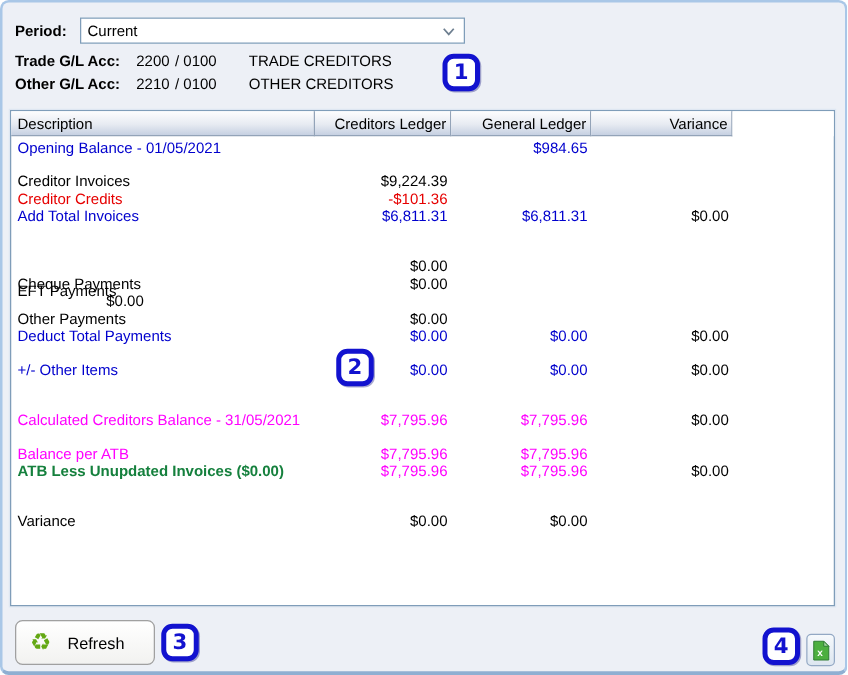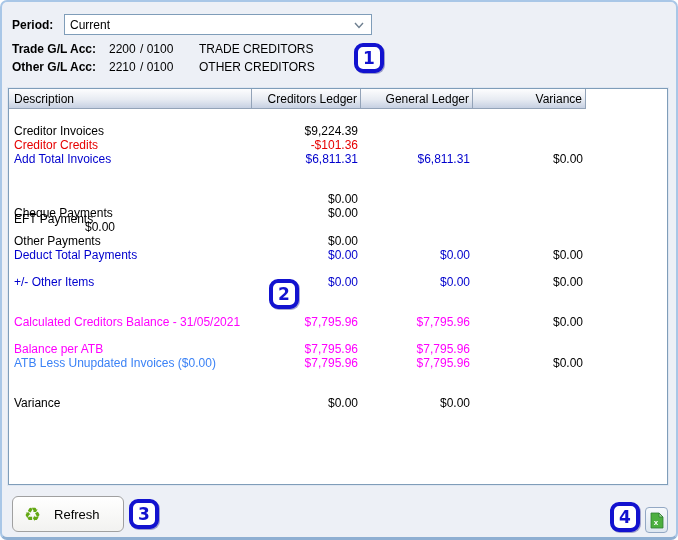--- a/index.html
+++ b/index.html
@@ -115,20 +115,26 @@
 
   <div class="grid">
     <div class="g-header">
       <div class="hcell desc">Description</div>
       <div class="hcell num c1">Creditors Ledger</div>
       <div class="hcell num c2">General Ledger</div>
       <div class="hcell num c3">Variance</div>
       <div class="hfill"></div>
     </div>
     <div class="g-body">
+        <div class="t-row">
+          <div class="cell desc" style="color: rgb(0, 0, 205);">Opening Balance - 01/05/2021</div>
+          <div class="cell num c1" style="color: rgb(0, 0, 205);"></div>
+          <div class="cell num c2" style="color: rgb(0, 0, 205);">$984.65</div>
+          <div class="cell num c3" style="color: rgb(0, 0, 0);"></div>
+        </div>
         <div class="t-row spacer"></div>
         <div class="t-row">
           <div class="cell desc" style="color: rgb(0, 0, 0);">Creditor Invoices</div>
           <div class="cell num c1" style="color: rgb(0, 0, 0);">$9,224.39</div>
           <div class="cell num c2" style="color: rgb(0, 0, 0);"></div>
           <div class="cell num c3" style="color: rgb(0, 0, 0);"></div>
         </div>
         <div class="t-row">
           <div class="cell desc" style="color: rgb(230, 0, 0);">Creditor Credits</div>
           <div class="cell num c1" style="color: rgb(230, 0, 0);">-$101.36</div>
@@ -188,21 +194,21 @@
           <div class="cell num c3" style="color: rgb(0, 0, 0);">$0.00</div>
         </div>
         <div class="t-row spacer"></div>
         <div class="t-row">
           <div class="cell desc" style="color: rgb(255, 0, 255);">Balance per ATB</div>
           <div class="cell num c1" style="color: rgb(255, 0, 255);">$7,795.96</div>
           <div class="cell num c2" style="color: rgb(255, 0, 255);">$7,795.96</div>
           <div class="cell num c3" style="color: rgb(0, 0, 0);"></div>
         </div>
         <div class="t-row">
-          <div class="cell desc" style="color: #3b82f6;">ATB Less Unupdated Invoices ($0.00)</div>
+          <div class="cell desc" style="color: #15803d; font-weight: bold;">ATB Less Unupdated Invoices ($0.00)</div>
           <div class="cell num c1" style="color: rgb(255, 0, 255);">$7,795.96</div>
           <div class="cell num c2" style="color: rgb(255, 0, 255);">$7,795.96</div>
           <div class="cell num c3" style="color: rgb(0, 0, 0);">$0.00</div>
         </div>
         <div class="t-row spacer"></div>
         <div class="t-row spacer"></div>
         <div class="t-row">
           <div class="cell desc" style="color: rgb(0, 0, 0);">Variance</div>
           <div class="cell num c1" style="color: rgb(0, 0, 0);">$0.00</div>
           <div class="cell num c2" style="color: rgb(0, 0, 0);">$0.00</div>

